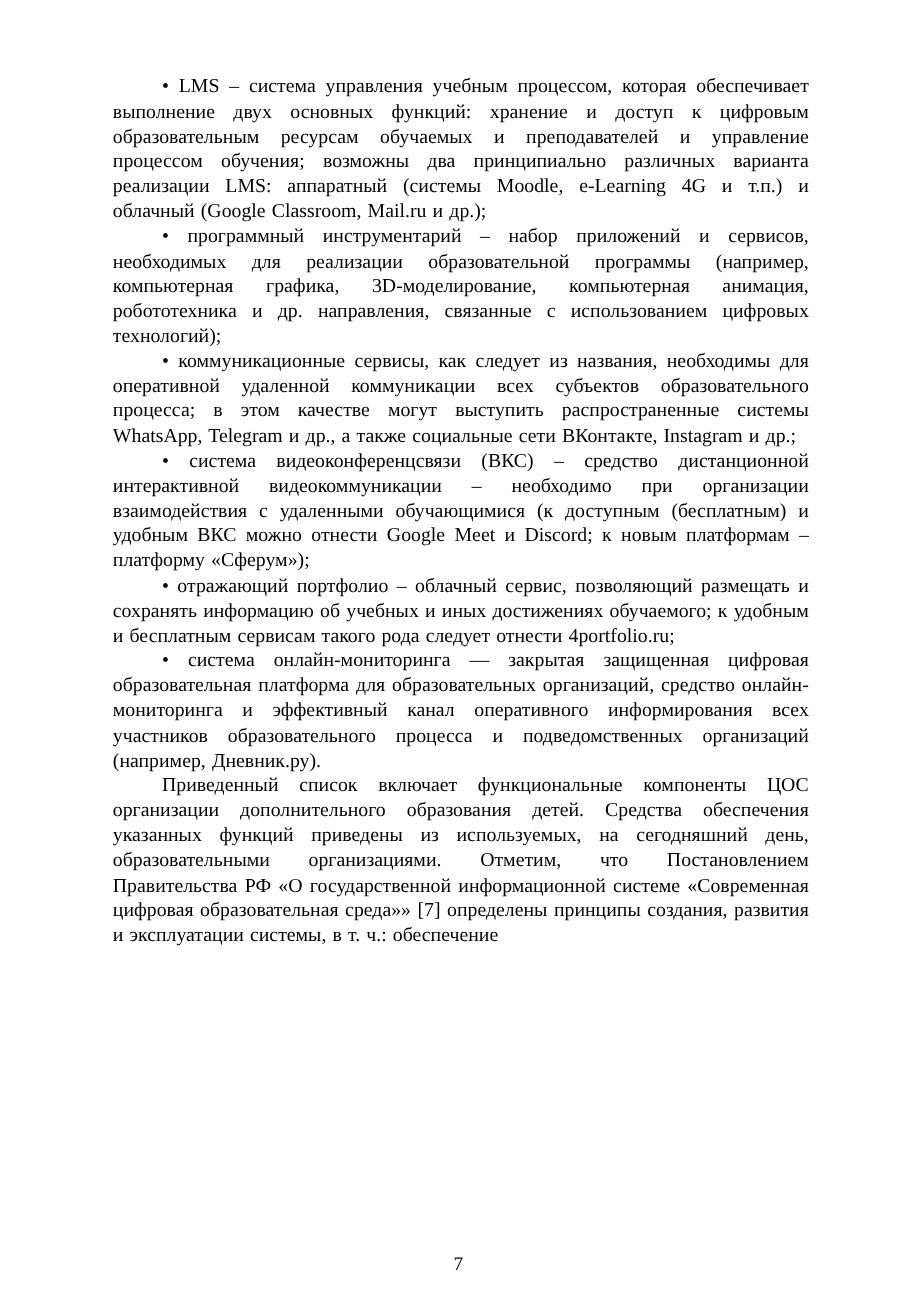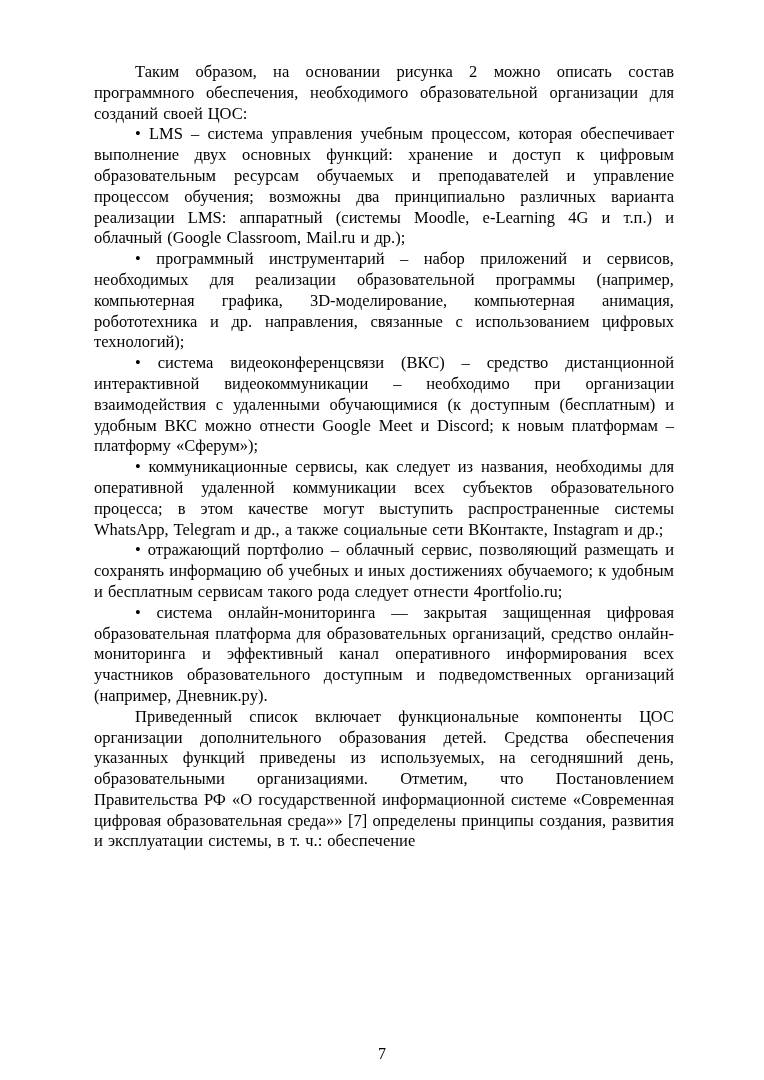--- a/index.html
+++ b/index.html
@@ -37,31 +37,30 @@
     bottom: 16px;
     text-align: center;
     font-size: 16px;
     line-height: 20px;
   }
 </style>
 </head>
 <body>
 
 <div class="page">
-  <p>Таким образом, на основании рисунка 2 можно описать состав программного обеспечения, необходимого образовательной организации для созданий своей ЦОС:</p>
 
   <p>• LMS – система управления учебным процессом, которая обеспечивает выполнение двух основных функций: хранение и доступ к цифровым образовательным ресурсам обучаемых и преподавателей и управление процессом обучения; возможны два принципиально различных варианта реализации LMS: аппаратный (системы Moodle, e-Learning 4G и т.п.) и облачный (Google Classroom, Mail.ru и др.);</p>
 
   <p>• программный инструментарий – набор приложений и сервисов, необходимых для реализации образовательной программы (например, компьютерная графика, 3D-моделирование, компьютерная анимация, робототехника и др. направления, связанные с использованием цифровых технологий);</p>
 
+  <p>• коммуникационные сервисы, как следует из названия, необходимы для оперативной удаленной коммуникации всех субъектов образовательного процесса; в этом качестве могут выступить распространенные системы WhatsApp, Telegram и др., а также социальные сети ВКонтакте, Instagram и др.;</p>
+
   <p>• система видеоконференцсвязи (ВКС) – средство дистанционной интерактивной видеокоммуникации – необходимо при организации взаимодействия с удаленными обучающимися (к доступным (бесплатным) и удобным ВКС можно отнести Google Meet и Discord; к новым платформам – платформу «Сферум»);</p>
-
-  <p>• коммуникационные сервисы, как следует из названия, необходимы для оперативной удаленной коммуникации всех субъектов образовательного процесса; в этом качестве могут выступить распространенные системы WhatsApp, Telegram и др., а также социальные сети ВКонтакте, Instagram и др.;</p>
 
 
   <p>• отражающий портфолио – облачный сервис, позволяющий размещать и сохранять информацию об учебных и иных достижениях обучаемого; к удобным и бесплатным сервисам такого рода следует отнести 4portfolio.ru;</p>
 
-  <p>• система онлайн-мониторинга — закрытая защищенная цифровая образовательная платформа для образовательных организаций, средство онлайн-мониторинга и эффективный канал оперативного информирования всех участников образовательного доступным и подведомственных организаций (например, Дневник.ру).</p>
+  <p>• система онлайн-мониторинга — закрытая защищенная цифровая образовательная платформа для образовательных организаций, средство онлайн-мониторинга и эффективный канал оперативного информирования всех участников образовательного процесса и подведомственных организаций (например, Дневник.ру).</p>
 
   <p>Приведенный список включает функциональные компоненты ЦОС организации дополнительного образования детей. Средства обеспечения указанных функций приведены из используемых, на сегодняшний день, образовательными организациями. Отметим, что Постановлением Правительства РФ «О государственной информационной системе «Современная цифровая образовательная среда»» [7] определены принципы создания, развития и эксплуатации системы, в т. ч.: обеспечение</p>
 
   <div class="page-number">7</div>
 </div>
 
 </body></html>

